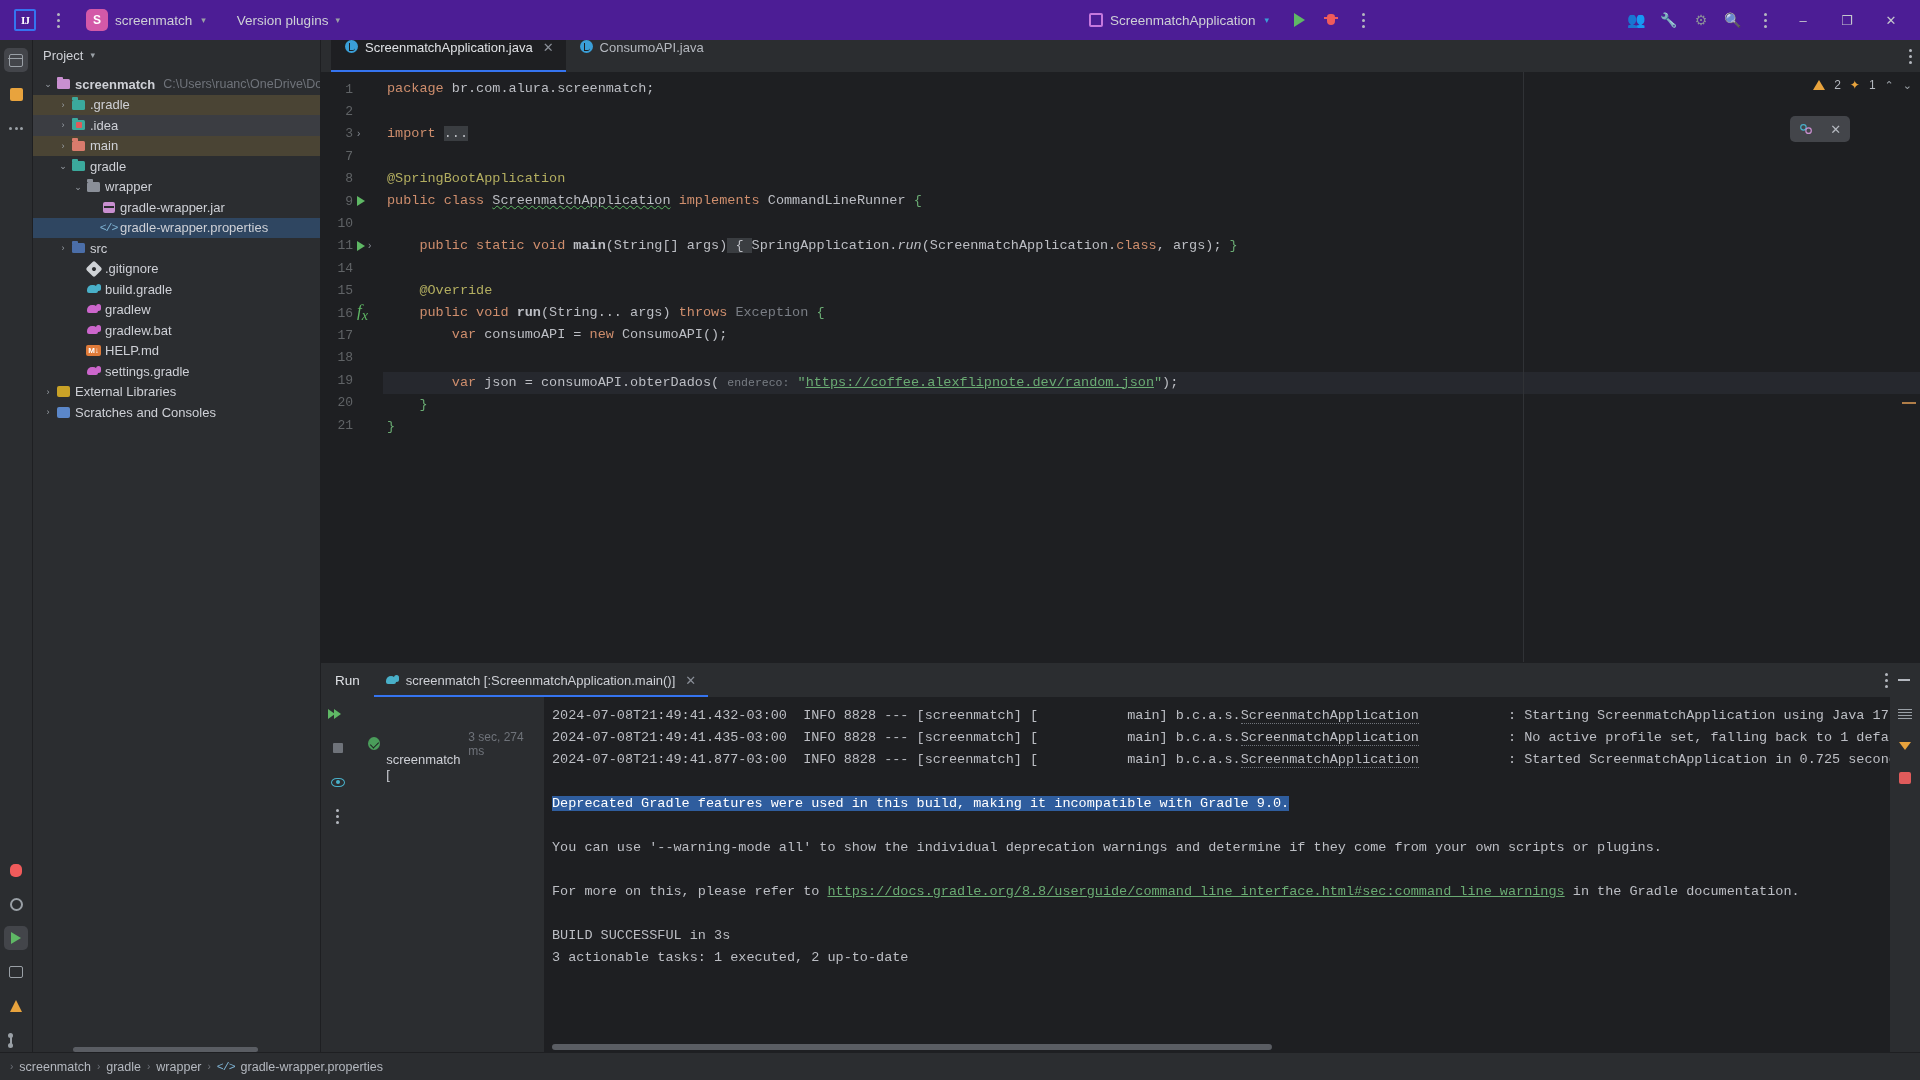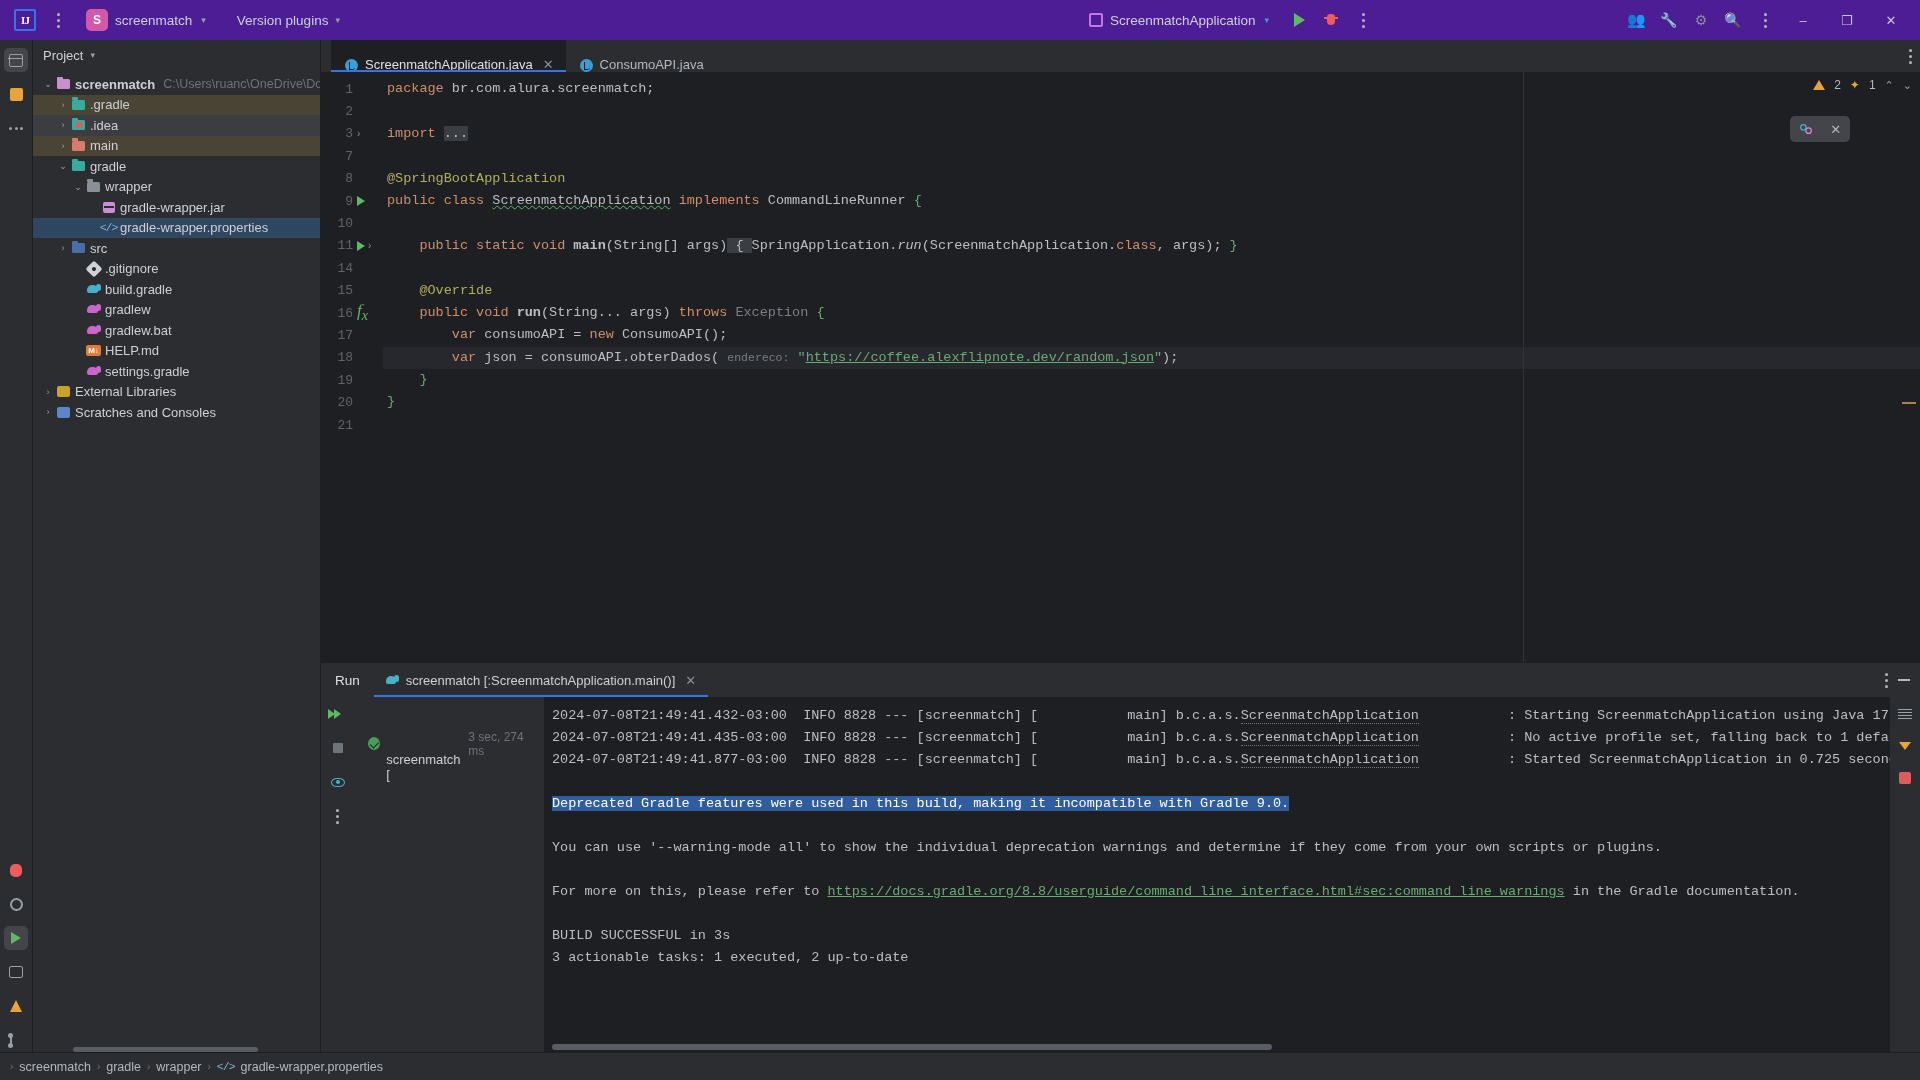--- a/index.html
+++ b/index.html
@@ -119,41 +119,41 @@
   .i-srcfolder { width:13px;height:10px;border-radius:1.5px;background:#4b6ea8;position:relative;}
   .i-srcfolder::before{content:"";position:absolute;left:0;top:-2.5px;width:6px;height:3px;border-radius:1px 1px 0 0;background:#4b6ea8;}
 
   .hscroll { position:absolute; bottom:0; left:40px; width:185px; height:5px; background:#5a5d63; border-radius:3px; }
 
   
   .main { flex: 1; display: flex; flex-direction: column; min-width: 0; background: #1e1f22; }
 
   
   .tabbar { height: 32px; background: #2b2d30; display: flex; align-items: stretch; position: relative; flex: 0 0 32px; }
-  .etab { display: flex; align-items: flex-end; gap: 7px; padding: 0 12px 0 14px; font-size: 13px; color: #b4b8bf; cursor: pointer; position: relative; }
+  .etab { display: flex; align-items: flex-start; gap: 7px; padding: 0 12px 0 14px; font-size: 13px; color: #b4b8bf; cursor: pointer; position: relative; }
   .etab.active { background: #1e1f22; color: #dfe1e5; }
   .etab.active::after { content:""; position:absolute; left:0; bottom:0; width:100%; height:2px; background:#3574f0; }
   .jico { width: 13px; height: 13px; border-radius: 50%; background: #3a9fd8; position: relative; }
   .jico::after { content:""; position:absolute; left:4px; top:3px; width:5px; height:7px; border-radius:0 0 3px 0; border-bottom:1.6px solid #1e1f22; border-left:1.6px solid #1e1f22; }
   .tabx { font-size: 13px; color: #8a8f98; margin-left: 3px; }
   .tabbar-right { position: absolute; right: 8px; top: 0; height: 32px; display: flex; align-items: center; }
 
   
   .editor { flex: 1; display: flex; position: relative; min-height: 0; background: #1e1f22; overflow: hidden; }
   .gutter { width: 62px; flex: 0 0 62px; background: #1e1f22; padding-top: 6px; position: relative; }
   .gline { height: 22.4px; display: flex; align-items: center; justify-content: flex-end; position: relative; }
   .gnum { font-family: "Liberation Mono", monospace; font-size: 13px; color: #606366; width: 26px; text-align: right; }
   .gmark { width: 30px; display: flex; align-items: center; padding-left: 4px; gap: 3px; }
   .grun { width:0;height:0;border-left:8px solid #5fb865;border-top:5px solid transparent;border-bottom:5px solid transparent; }
   .gfold { font-size: 10px; color: #8a8f98; }
   .govr { font-size: 17px; color: #5fb865; font-family: "Liberation Serif", serif; font-style: italic; }
 
   .code { flex: 1; padding-top: 6px; position: relative; min-width: 0; }
   .cline { height: 22.4px; line-height: 22.4px; font-family: "Liberation Mono", monospace; font-size: 13.5px; white-space: pre; color: #bcbec4; padding-left: 4px; }
-  .cline.cur { background: #26282e; }
+  .cline.cur { background: #26282e; margin-top: 25px; }
   .kw { color: #cf8e6d; }
   .ann { color: #b3ae60; }
   .cls { color: #bcbec4; }
   .mth { color: #bcbec4; font-weight: bold; }
   .str { color: #6aab73; }
   .lnk { color: #6aab73; text-decoration: underline; }
   .gray { color: #7a7e85; }
   .hint { color: #787d84; font-size: 11.5px; font-style: normal; }
   .ital { font-style: italic; }
   .brace-hl { background: #3a3d41; }

